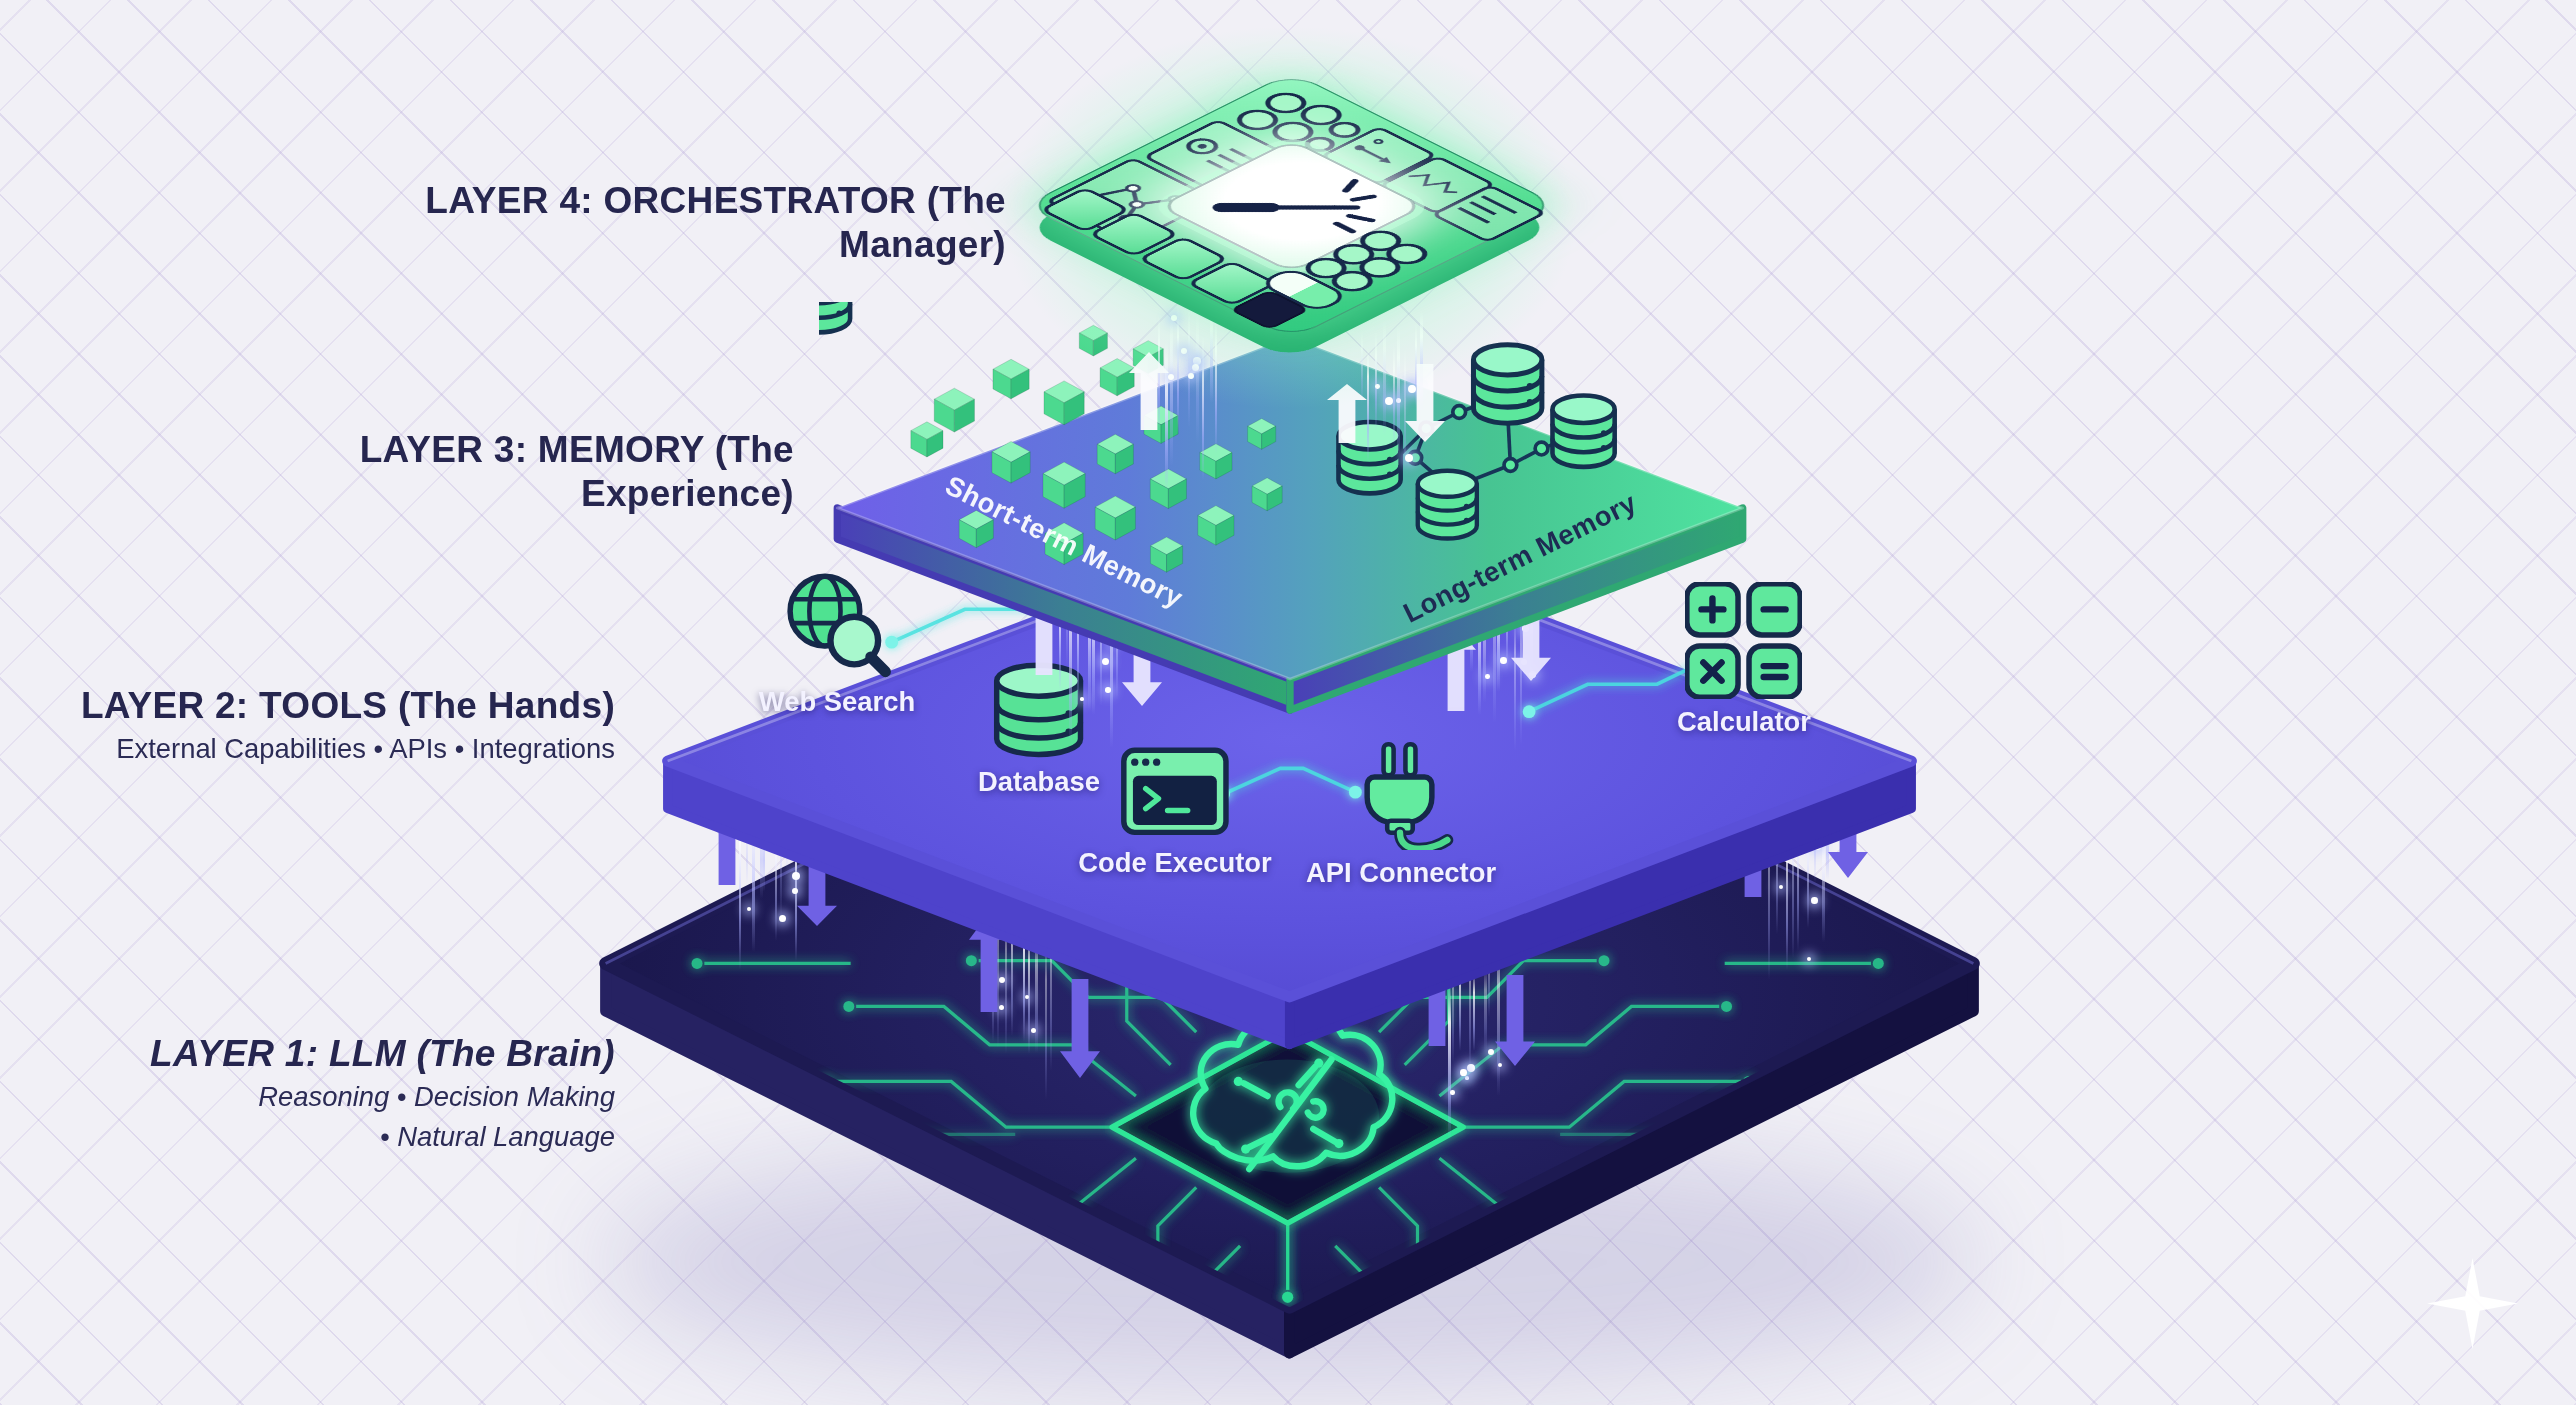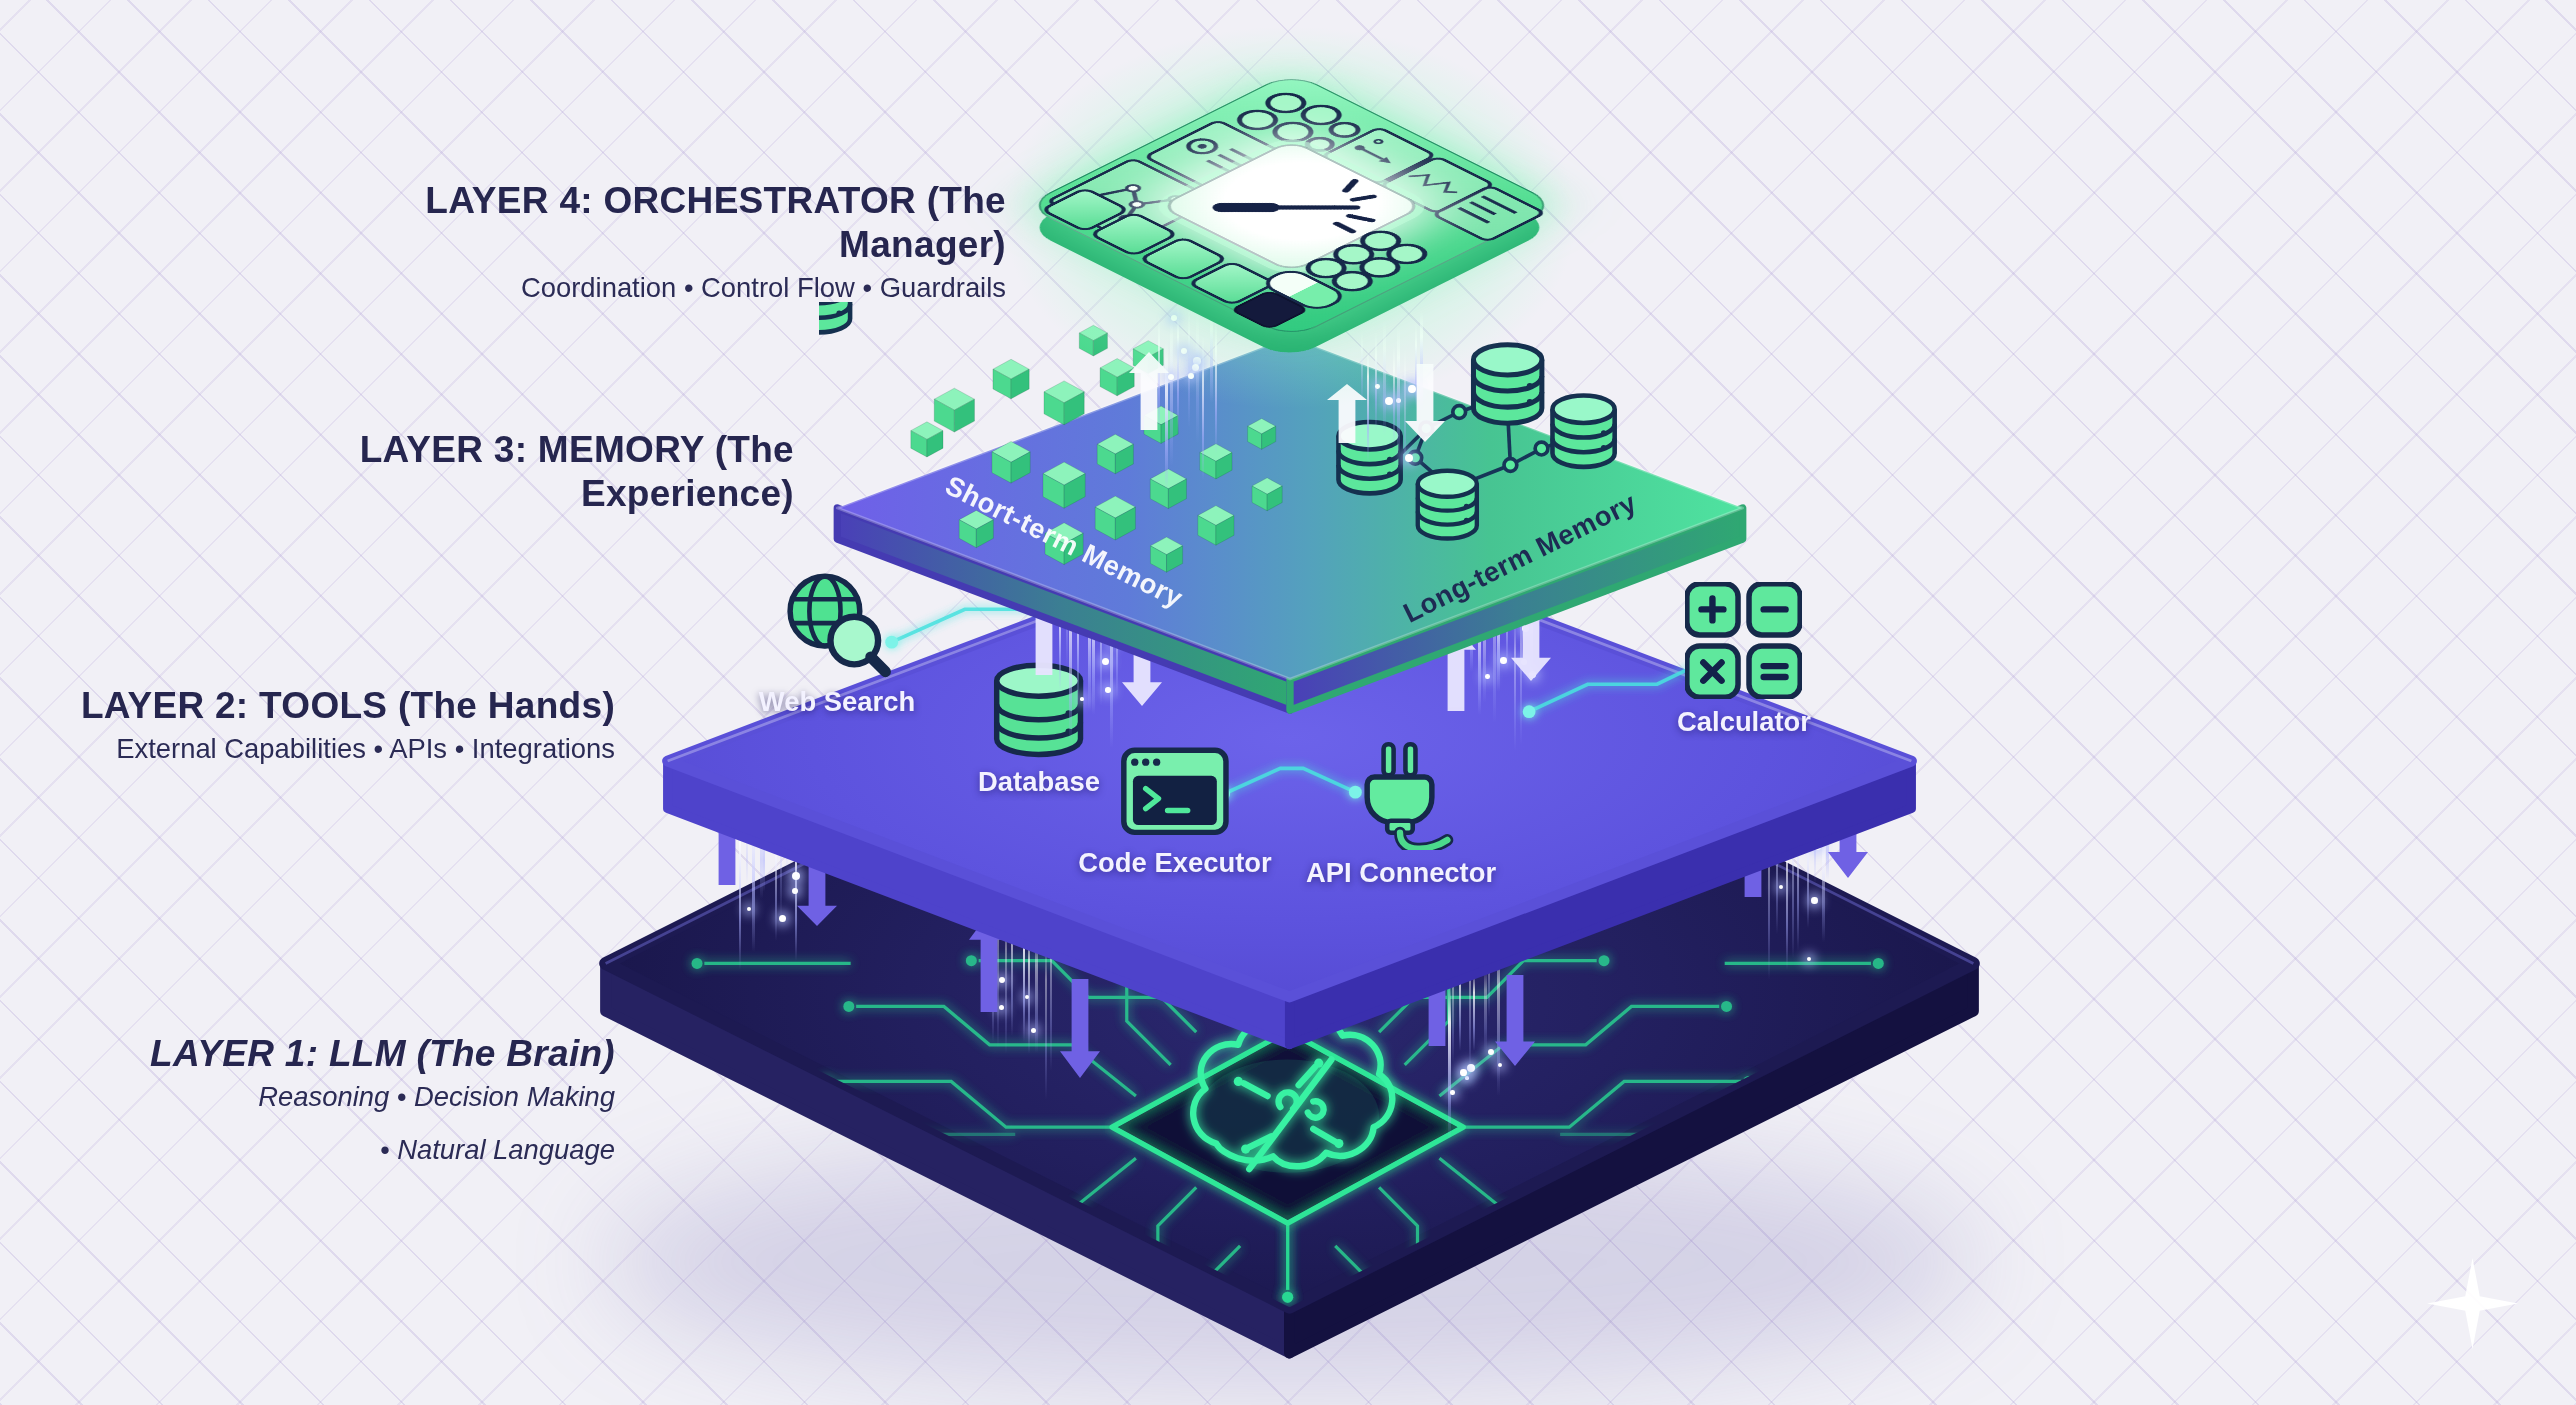--- a/index.html
+++ b/index.html
@@ -438,33 +438,32 @@
         <path d="M86,30 h24"></path>
         <path d="M20,88 l20,20 M40,88 l-20,20"></path>
         <path d="M86,92 h24 M86,104 h24"></path>
       </g>
     </svg>
     <div class="tlabel">Calculator</div>
   </div>
 
   <div class="layer-label" id="label-4">
     <div class="t">LAYER 4: ORCHESTRATOR (The Manager)</div>
-    <div class="s">Coordination • Control Flow • Guardrails</div>
   </div>
   <div class="layer-label" id="label-3">
     <div class="t">LAYER 3: MEMORY (The Experience)</div>
   </div>
   <div class="layer-label" id="label-2">
     <div class="t">LAYER 2: TOOLS (The Hands)</div>
     <div class="s">External Capabilities • APIs • Integrations</div>
   </div>
   <div class="layer-label" id="label-1">
     <div class="t">LAYER 1: LLM (The Brain)</div>
     <div class="s">Reasoning • Decision Making</div>
-    <div class="s" style="margin-top:16px">• Natural Language</div>
+    <div class="s" style="margin-top:3px">• Natural Language</div>
   </div>
 <div class="fx" style="z-index: 35;">
       <div class="sline" style="left: 1158px; top: 316px; height: 116px; width: 1.8px; opacity: 0.753311; background: linear-gradient(transparent, rgba(255, 255, 255, 0.95) 25%, rgba(170, 175, 255, 0.65) 70%, transparent);"></div>
       <div class="sline" style="left: 1165px; top: 342px; height: 148px; width: 2.7px; opacity: 0.948424; background: linear-gradient(transparent, rgba(255, 255, 255, 0.95) 25%, rgba(170, 175, 255, 0.65) 70%, transparent);"></div>
       <div class="sline" style="left: 1170px; top: 311px; height: 155px; width: 2.7px; opacity: 0.580439; background: linear-gradient(transparent, rgba(255, 255, 255, 0.95) 25%, rgba(170, 175, 255, 0.65) 70%, transparent);"></div>
       <div class="sline" style="left: 1177px; top: 305px; height: 128px; width: 1.8px; opacity: 0.835747; background: linear-gradient(transparent, rgba(255, 255, 255, 0.95) 25%, rgba(170, 175, 255, 0.65) 70%, transparent);"></div>
       <div class="sline" style="left: 1188px; top: 305px; height: 123px; width: 1.8px; opacity: 0.472339; background: linear-gradient(transparent, rgba(255, 255, 255, 0.95) 25%, rgba(170, 175, 255, 0.65) 70%, transparent);"></div>
       <div class="sline" style="left: 1196px; top: 305px; height: 139px; width: 2.7px; opacity: 0.366323; background: linear-gradient(transparent, rgba(255, 255, 255, 0.95) 25%, rgba(170, 175, 255, 0.65) 70%, transparent);"></div>
       <div class="sline" style="left: 1202px; top: 336px; height: 144px; width: 1.8px; opacity: 0.851511; background: linear-gradient(transparent, rgba(255, 255, 255, 0.95) 25%, rgba(170, 175, 255, 0.65) 70%, transparent);"></div>
       <div class="sline" style="left: 1210px; top: 304px; height: 99px; width: 2.7px; opacity: 0.745313; background: linear-gradient(transparent, rgba(255, 255, 255, 0.95) 25%, rgba(170, 175, 255, 0.65) 70%, transparent);"></div>

